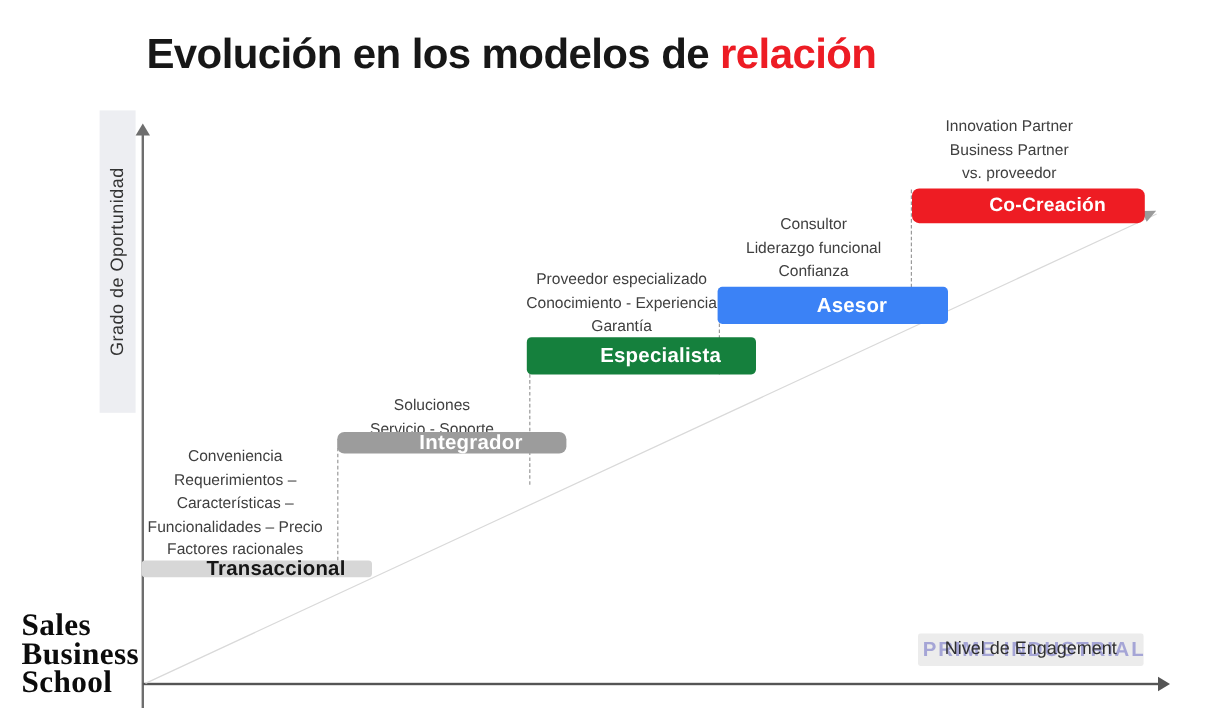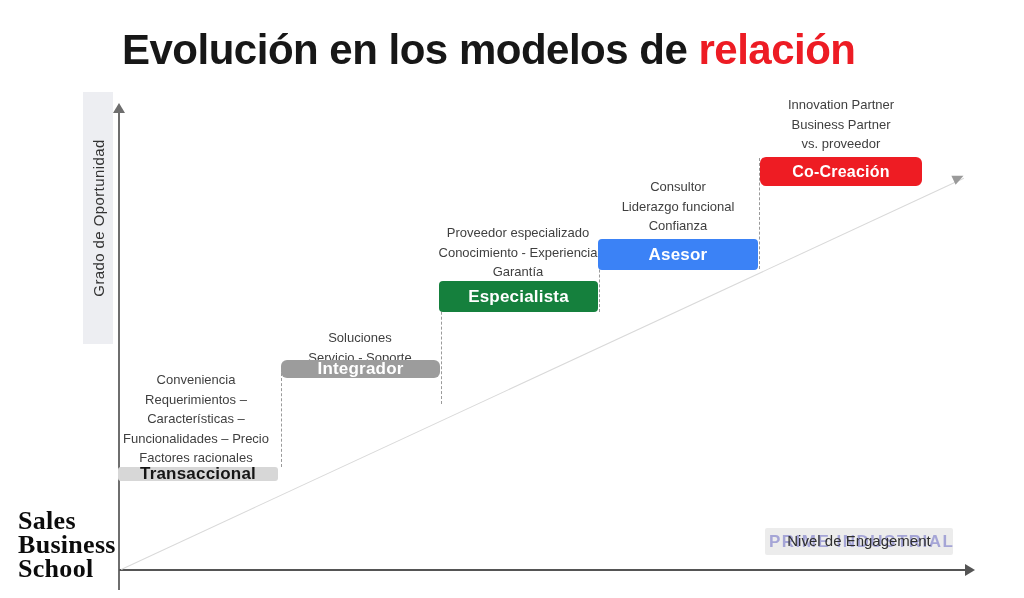--- a/index.html
+++ b/index.html
@@ -3,21 +3,21 @@
 <meta charset="utf-8">
 <style>
   html,body { margin:0; padding:0; background:#ffffff; }
   .slide {
     position:relative; width:1024px; height:598px; overflow:hidden;
     background:#ffffff; font-family:"Liberation Sans", sans-serif;
   }
 
   
   .title {
-    position:absolute; left:122px; top:26px; font-size:42px; font-weight:bold;
+    position:absolute; left:122px; top:26px; font-size:35px; font-weight:bold;
     letter-spacing:-0.5px; color:#171717; white-space:nowrap;
   }
   .title .red { color:#ed1c24; }
 
   
   .y-band {
     position:absolute; left:83px; top:92px; width:30px; height:252px;
     background:#edeef2;
   }
   .y-band span {
@@ -54,21 +54,21 @@
   
   .dash { position:absolute; width:0; border-left:1px dashed #9a9a9a; }
   .d1 { left:281px; top:373px; height:94px; }
   .d2 { left:441px; top:282px; height:122px; }
   .d3 { left:599px; top:240px; height:72px; }
   .d4 { left:759px; top:158px; height:111px; }
 
   
   .step-box {
     position:absolute; display:flex; align-items:center; justify-content:center;
-    font-weight:bold; font-size:17px; letter-spacing:0.2px; z-index:2;
+    font-weight:bold; font-size:17px; letter-spacing:0.2px; z-index:2;padding-left:32px;
   }
   .s0 { left:118px; top:467px; width:160px; height:14px; border-radius:3px; }
   .s1 { left:281px; top:360px; width:159px; height:18px; border-radius:6px; }
   .s2 { left:439px; top:281px; width:159px; height:31px; border-radius:4px; }
   .s3 { left:598px; top:239px; width:160px; height:31px; border-radius:4px; }
   .s4 { left:760px; top:157px; width:162px; height:29px; border-radius:6px; font-size:16px; }
 
   
   .caption {
     position:absolute; text-align:center; font-size:13px; line-height:19.5px;

